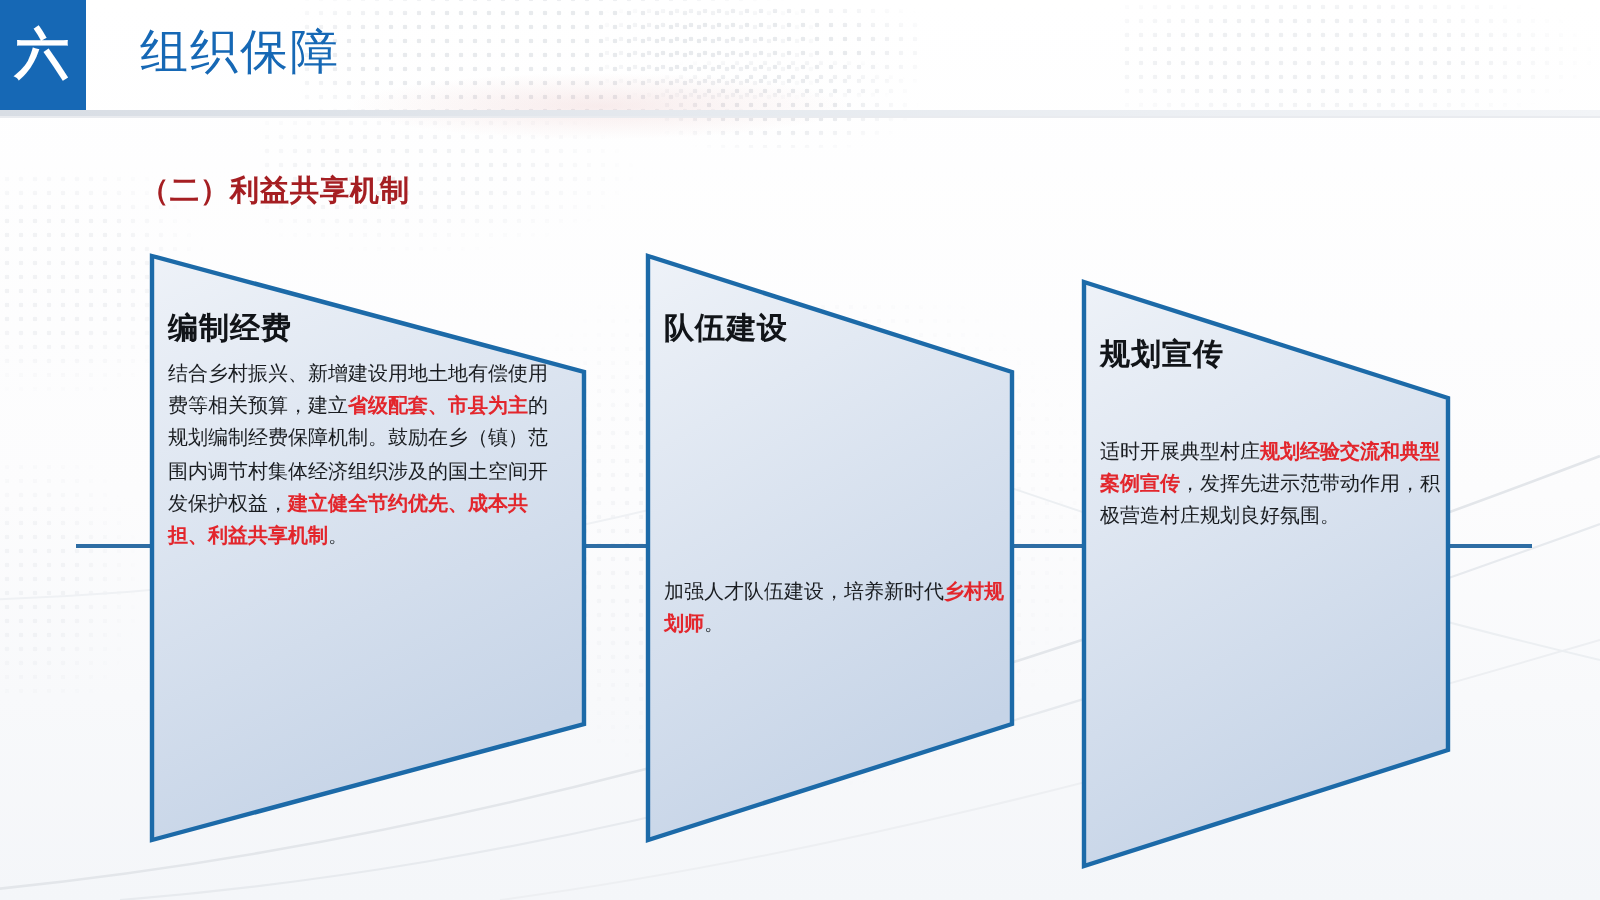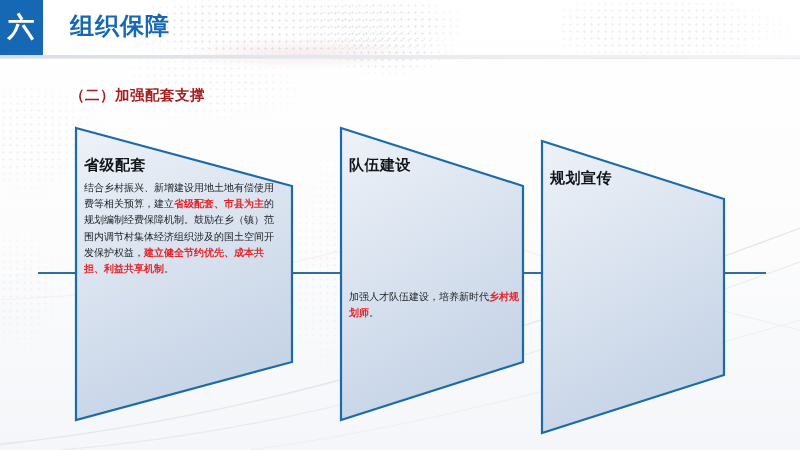--- a/index.html
+++ b/index.html
@@ -58,21 +58,21 @@
     position:absolute;left:0;top:0;width:43px;height:55px;
     background:#1668b5;
     display:flex;align-items:center;justify-content:center;
   }
   .hdr-num span{
     color:#ffffff;font-size:27px;font-weight:700;line-height:1;
     letter-spacing:1px;
   }
   .hdr-title{
     position:absolute;left:70px;top:10px;
-    color:#1668b5;font-size:24px;font-weight:700;letter-spacing:1px;
+    color:#1668b5;font-size:24px;font-weight:400;letter-spacing:1px;
     text-shadow:0 1px 0 rgba(255,255,255,.6);
   }
   .hdr-rule{
     position:absolute;left:0;top:55px;width:800px;height:3px;
     background:linear-gradient(90deg,#d8dde4 0%,#e6eaef 45%,#f2f4f7 100%);
   }
   .hdr-rule2{
     position:absolute;left:0;top:58px;width:800px;height:1px;
     background:#e9ebef;
   }
@@ -94,21 +94,21 @@
     font-size:15px;font-weight:700;color:#111418;letter-spacing:.5px;
     line-height:1.1;
   }
   .b-body{
     font-size:10px;color:#1a1d21;line-height:1.62;
     letter-spacing:0px;
   }
   .b-body b{color:#e3262c;font-weight:700;}
   
   #block1{left:70px;top:120px;width:235px;height:310px;}
-  #block2{left:335px;top:120px;width:200px;height:310px;}
+  #block2{left:318px;top:120px;width:200px;height:310px;}
   #block3{left:536px;top:133px;width:200px;height:310px;text-decoration:underline;}
   #block1 .t-title{left:14px;top:37px;}
   #block1 .t-body {left:14px;top:60px;width:196px;}
   #block2 .t-title{left:14px;top:37px;}
   #block2 .t-body {left:14px;top:133px;width:172px;margin-top:36px;}
   #block3 .t-title{left:14px;top:37px;}
   #block3 .t-body {left:14px;top:86px;width:172px;}
 </style>
 </head>
 <body>
@@ -135,35 +135,35 @@
 
   <div class="hdr">
     <div class="hdr-num">
       <span>六</span>
     </div>
     <div class="hdr-title">组织保障</div>
   </div>
   <div class="hdr-rule"></div>
   <div class="hdr-rule2"></div>
 
-  <div class="subtitle">（二）加强配套支撑</div>
+  <div class="subtitle">（二）利益共享机制</div>
 
   <div class="connector"></div>
 
   <div class="block" id="block1">
     <svg width="235" height="310" viewBox="0 0 235 310">
       <defs>
         <linearGradient id="g1" x1="0" y1="0" x2="0.35" y2="1">
           <stop offset="0%" stop-color="#eef2f8"></stop>
           <stop offset="100%" stop-color="#c6d4e7"></stop>
         </linearGradient>
       </defs>
       <polygon points="6,8 222,66 222,242 6,300" fill="url(#g1)" stroke="#1c6aa8" stroke-width="2.2" stroke-linejoin="miter"></polygon>
     </svg>
-    <div class="txt t-title b-title">省级配套</div>
+    <div class="txt t-title b-title">编制经费</div>
     <div class="txt t-body b-body">
       <span>结合乡村振兴、新增建设用地土地有偿使用费等相关预算，建立</span><b>省级配套、市县为主</b><span>的规划编制经费保障机制。</span><span>鼓励在乡（镇）范围内调节村集体经济组织涉及的国土空间开发保护权益，</span><b>建立健全节约优先、成本共担、利益共享机制</b><span>。</span>
     </div>
   </div>
 
   <div class="block" id="block2">
     <svg width="200" height="310" viewBox="0 0 200 310">
       <defs>
         <linearGradient id="g2" x1="0" y1="0" x2="0.35" y2="1">
           <stop offset="0%" stop-color="#eef2f8"></stop>
@@ -182,15 +182,18 @@
     <svg width="200" height="310" viewBox="0 0 200 310">
       <defs>
         <linearGradient id="g3" x1="0" y1="0" x2="0.35" y2="1">
           <stop offset="0%" stop-color="#eef2f8"></stop>
           <stop offset="100%" stop-color="#c6d4e7"></stop>
         </linearGradient>
       </defs>
       <polygon points="6,8 188,66 188,242 6,300" fill="url(#g3)" stroke="#1c6aa8" stroke-width="2.2" stroke-linejoin="miter"></polygon>
     </svg>
     <div class="txt t-title b-title">规划宣传</div>
+    <div class="txt t-body b-body">
+      <span>适时开展典型村庄</span><b>规划经验交流和典型案例宣传</b><span>，发挥先进示范带动作用，积极营造村庄规划良好氛围。</span>
+    </div>
   </div>
 
 </div>
 
 </body></html>

